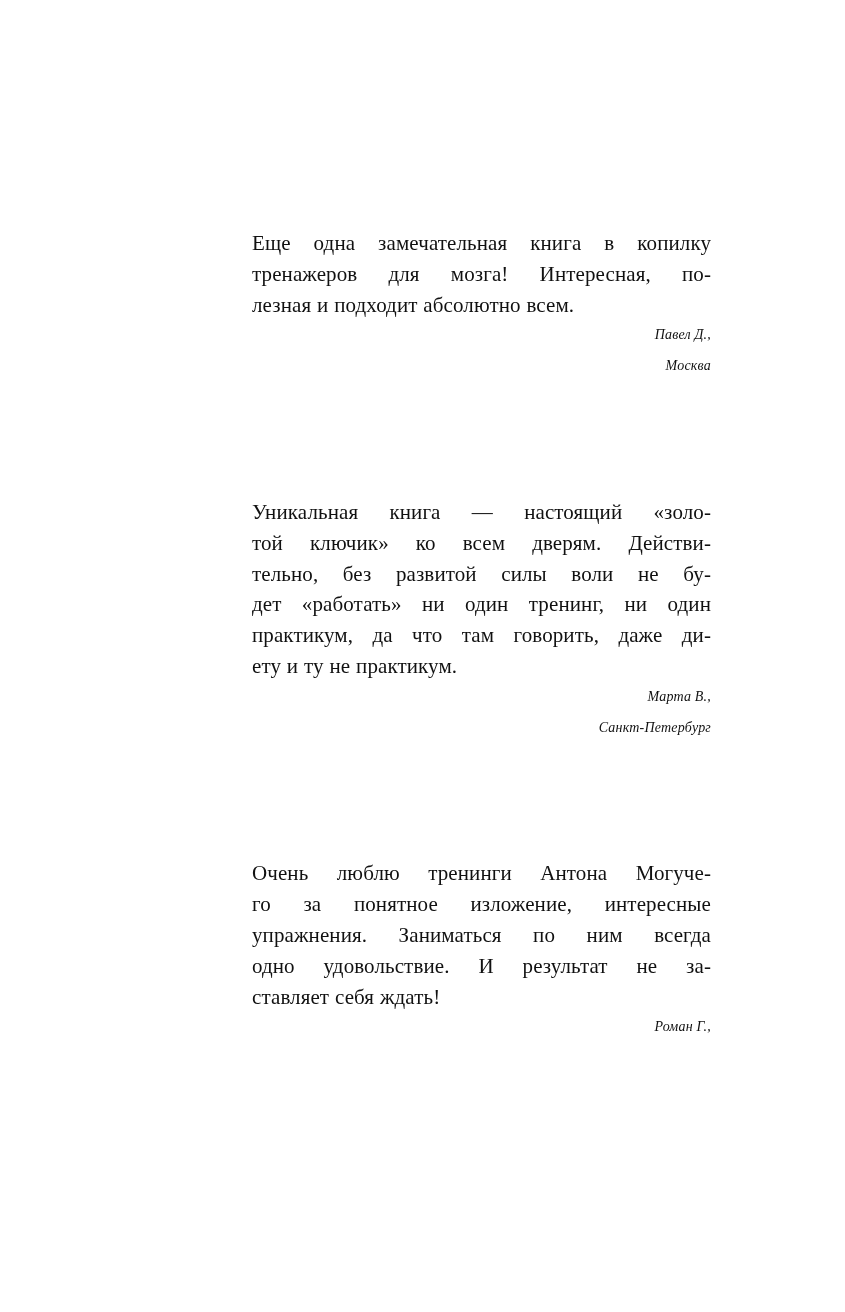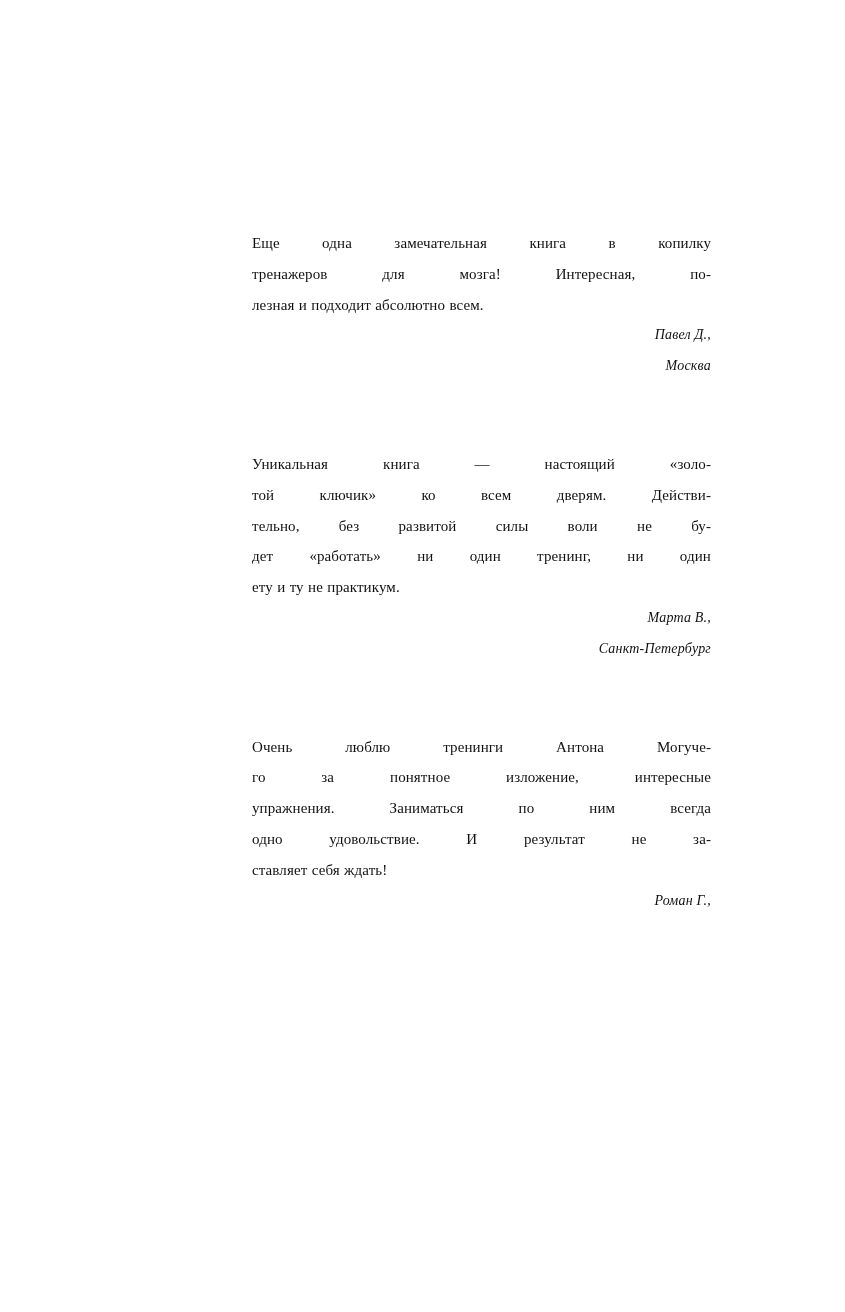--- a/index.html
+++ b/index.html
@@ -25,26 +25,26 @@
     left: 252px;
     top: 228px;
     width: 459px;
   }
 
   .testimonial {
     margin: 0 0 0 0;
   }
 
   .testimonial + .testimonial {
-    margin-top: 67px;
+    margin-top: 115px;
   }
 
   .quote-body {
     margin: 0;
-    font-size: 15px;
+    font-size: 21px;
     line-height: 30.8px;
     text-align: justify;
     text-justify: inter-word;
     letter-spacing: 0.1px;
     hyphens: manual;
     word-spacing: 0.5px;
   }
 
   .quote-body .line {
     display: block;
@@ -95,20 +95,21 @@
         <span class="attr-line attr-city">Москва</span>
       </p>
     </div>
 
     <div class="testimonial">
       <p class="quote-body">
         <span class="line">Уникальная книга — настоящий «золо-</span>
         <span class="line">той ключик» ко всем дверям. Действи-</span>
         <span class="line">тельно, без развитой силы воли не бу-</span>
         <span class="line">дет «работать» ни один тренинг, ни один</span>
+        <span class="line">практикум, да что там говорить, даже ди-</span>
         <span class="line last">ету и ту не практикум.</span>
       </p>
       <p class="attribution">
         <span class="attr-line attr-name">Марта В.,</span>
         <span class="attr-line attr-city">Санкт-Петербург</span>
       </p>
     </div>
 
     <div class="testimonial">
       <p class="quote-body">

